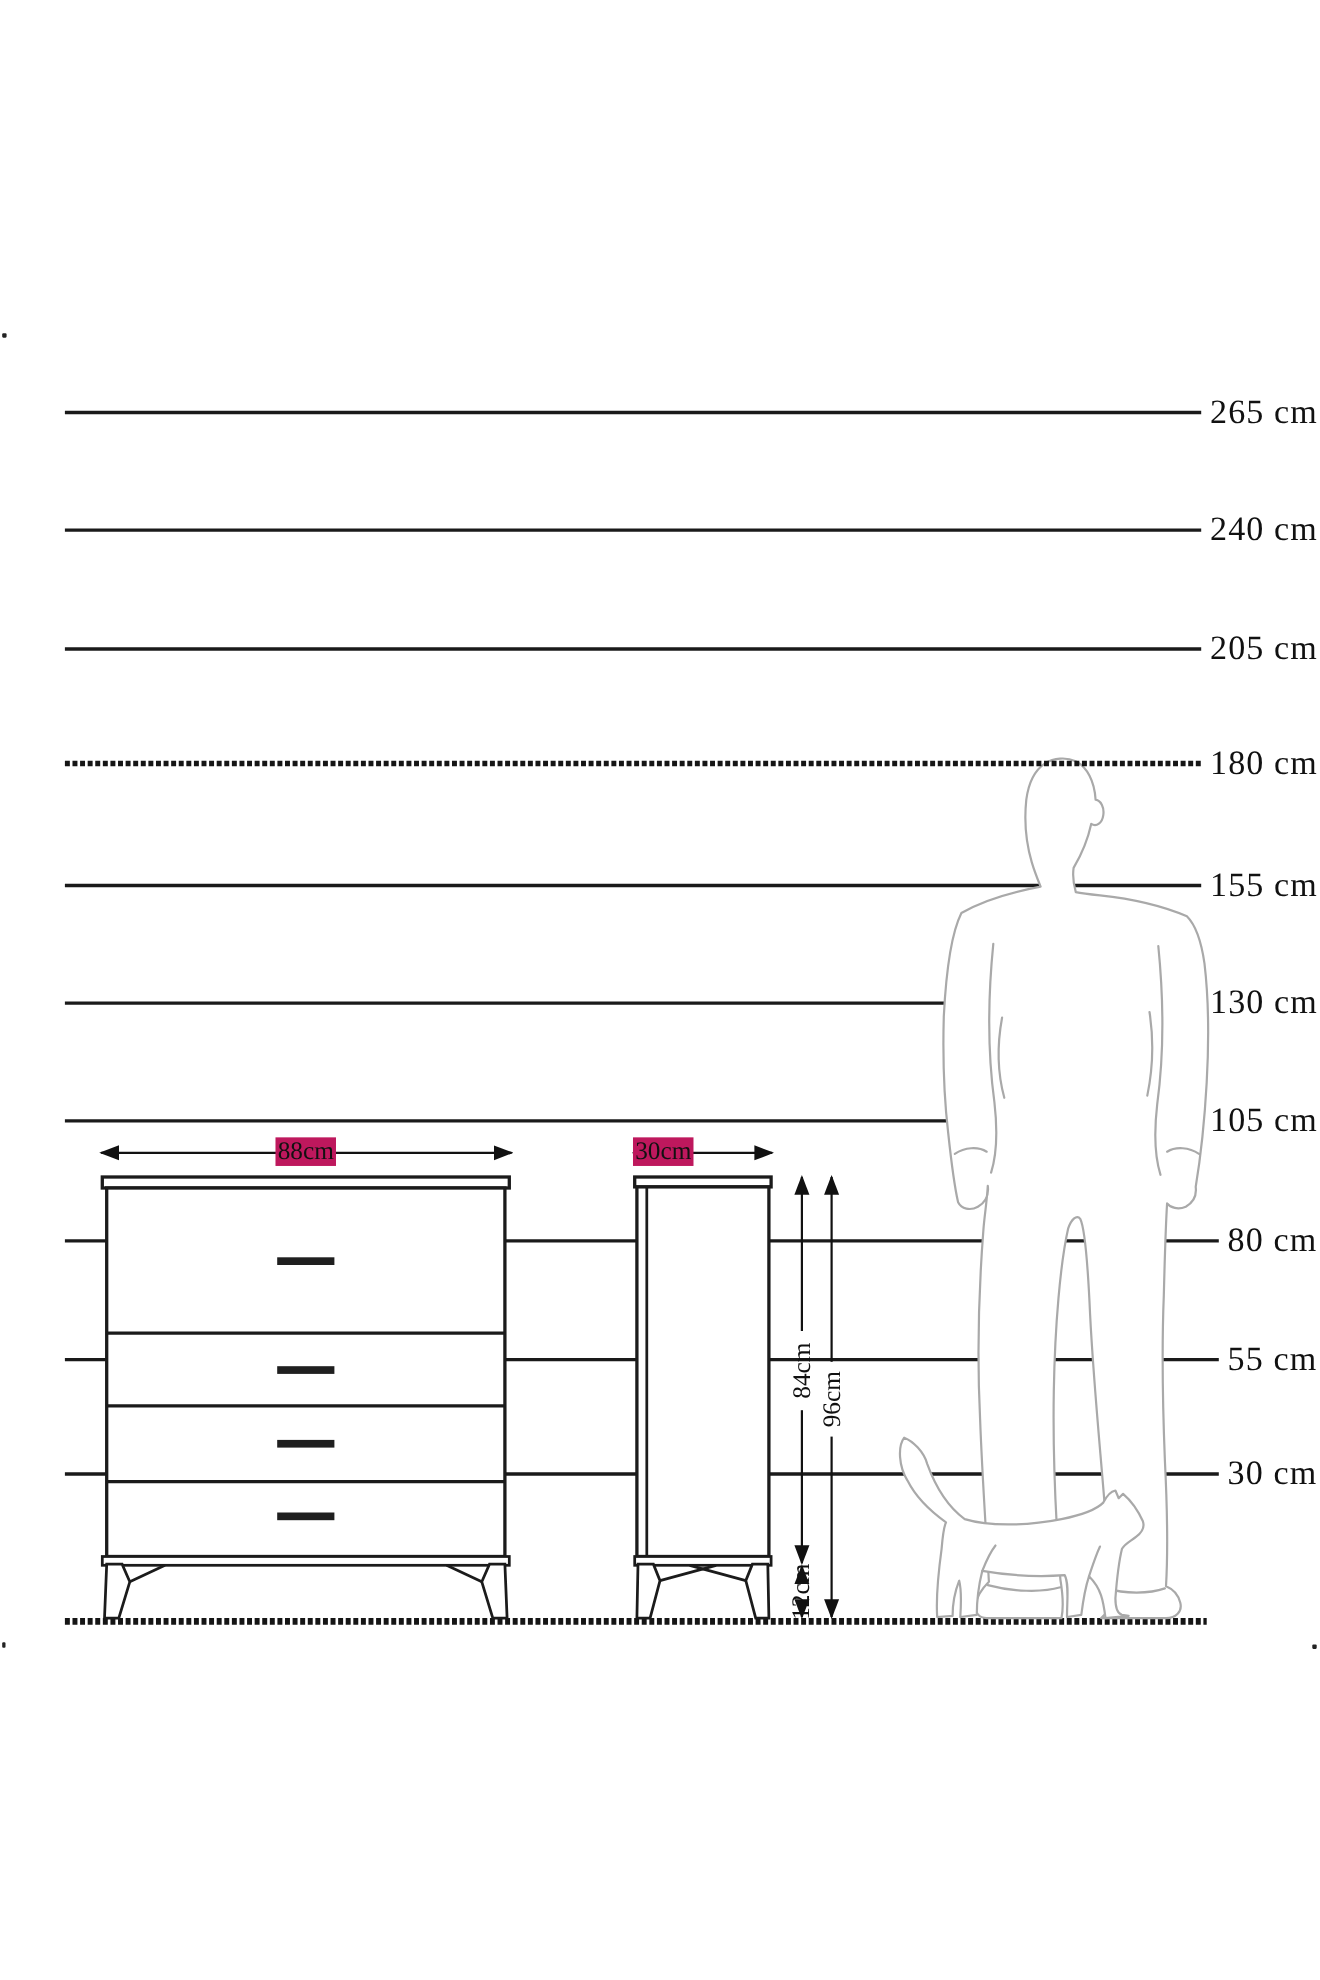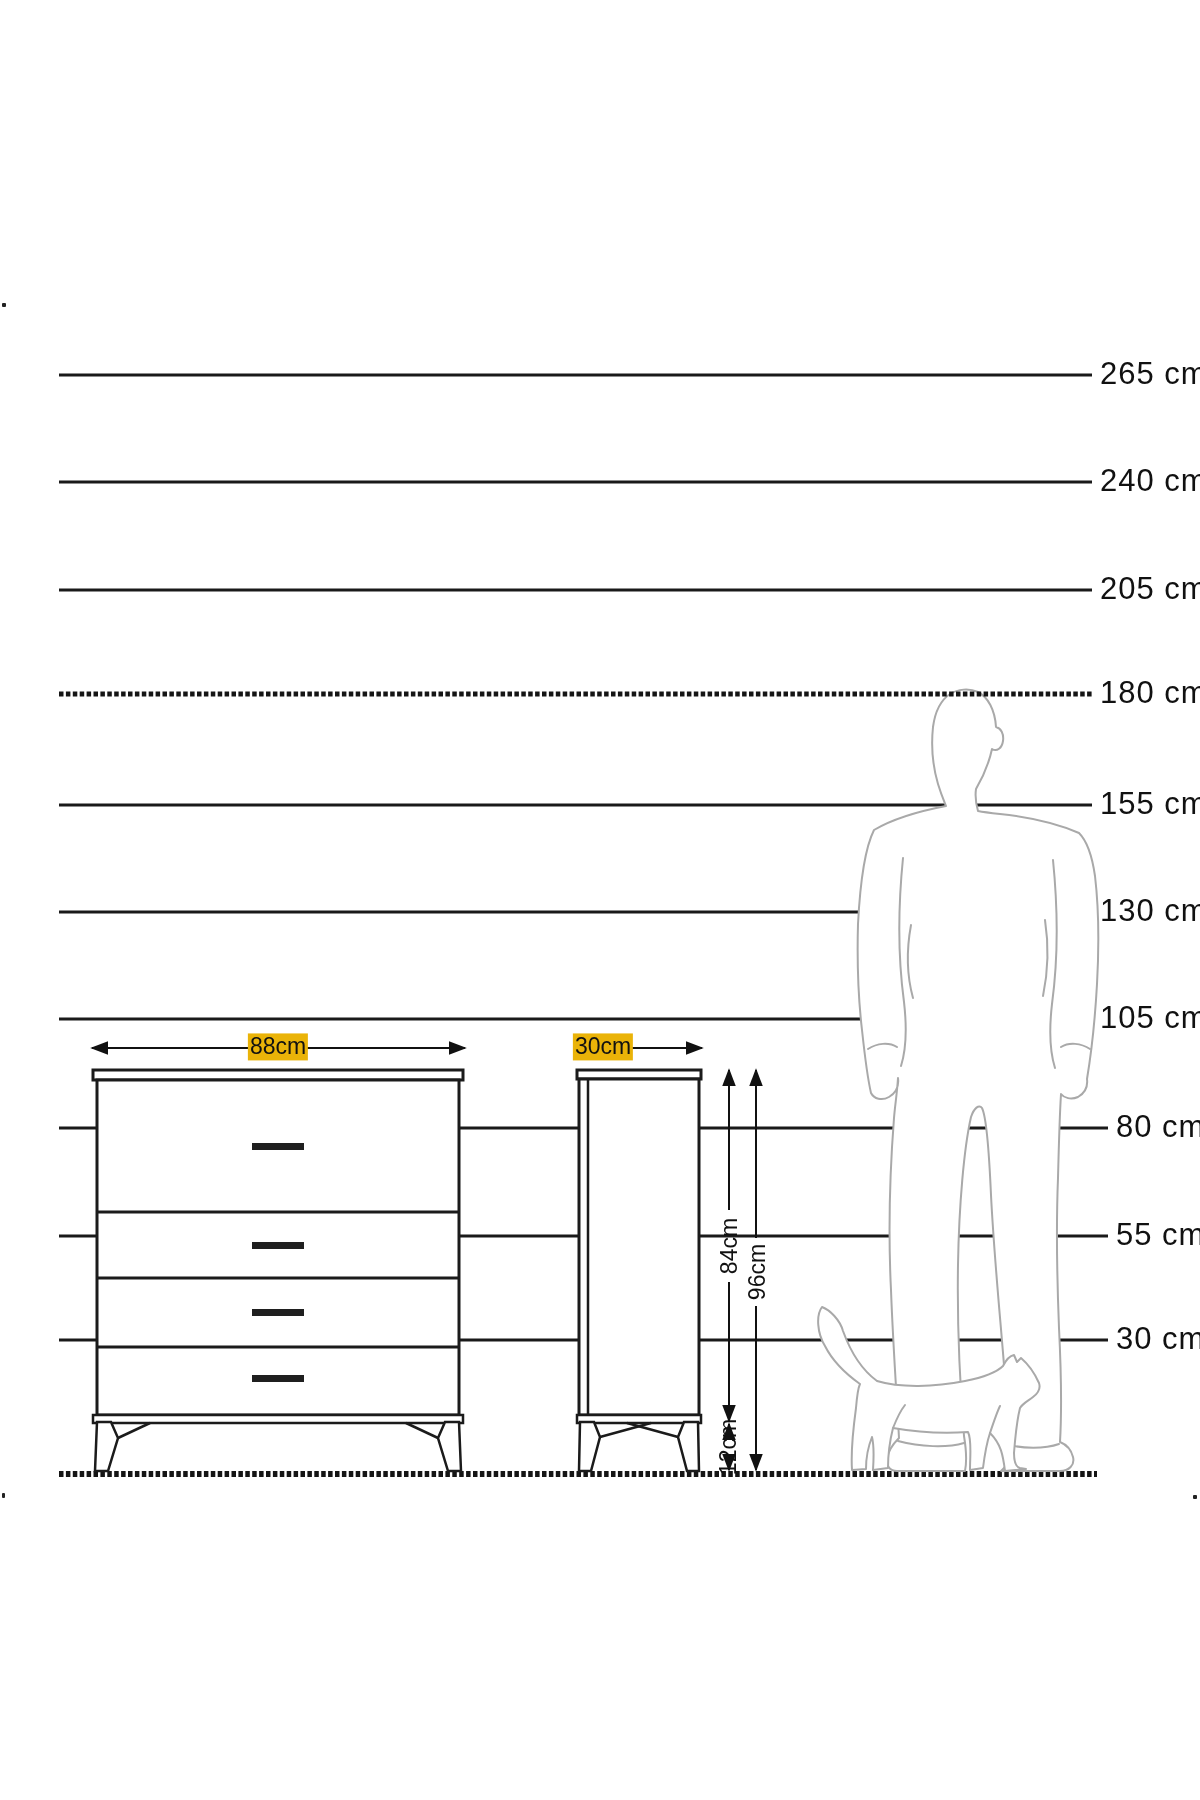--- a/index.html
+++ b/index.html
@@ -1,27 +1,27 @@
 <!DOCTYPE html>
 <html><head>
 <meta charset="utf-8">
 <style>
   html,body{margin:0;padding:0;background:#fff;}
   #canvas{
     position:relative;width:1200px;height:1800px;background:#ffffff;
-    font-family:Liberation Sans, sans-serif;overflow:hidden;
+    font-family:Liberation Serif, serif;overflow:hidden;
   }
   #scene{position:absolute;left:0;top:0;width:1200px;height:1800px;}
   .hl{
     position:absolute;transform:translateY(-52%);
     font-size:31px;color:#111;letter-spacing:1px;white-space:nowrap;
   }
   .dim{
     position:absolute;transform:translate(-50%,-54%);
-    font-size:23px;color:#111;white-space:nowrap;background:#eab308;padding:0 2px;
+    font-size:23px;color:#111;white-space:nowrap;background:#be185d;padding:0 2px;
   }
   .dim.vert{
     transform:translate(-50%,-50%) rotate(-90deg);background:transparent;padding:0;
   }
   .speck{position:absolute;background:#222;border-radius:1px;}
 </style>
 </head>
 <body>
 
 <div id="canvas">

